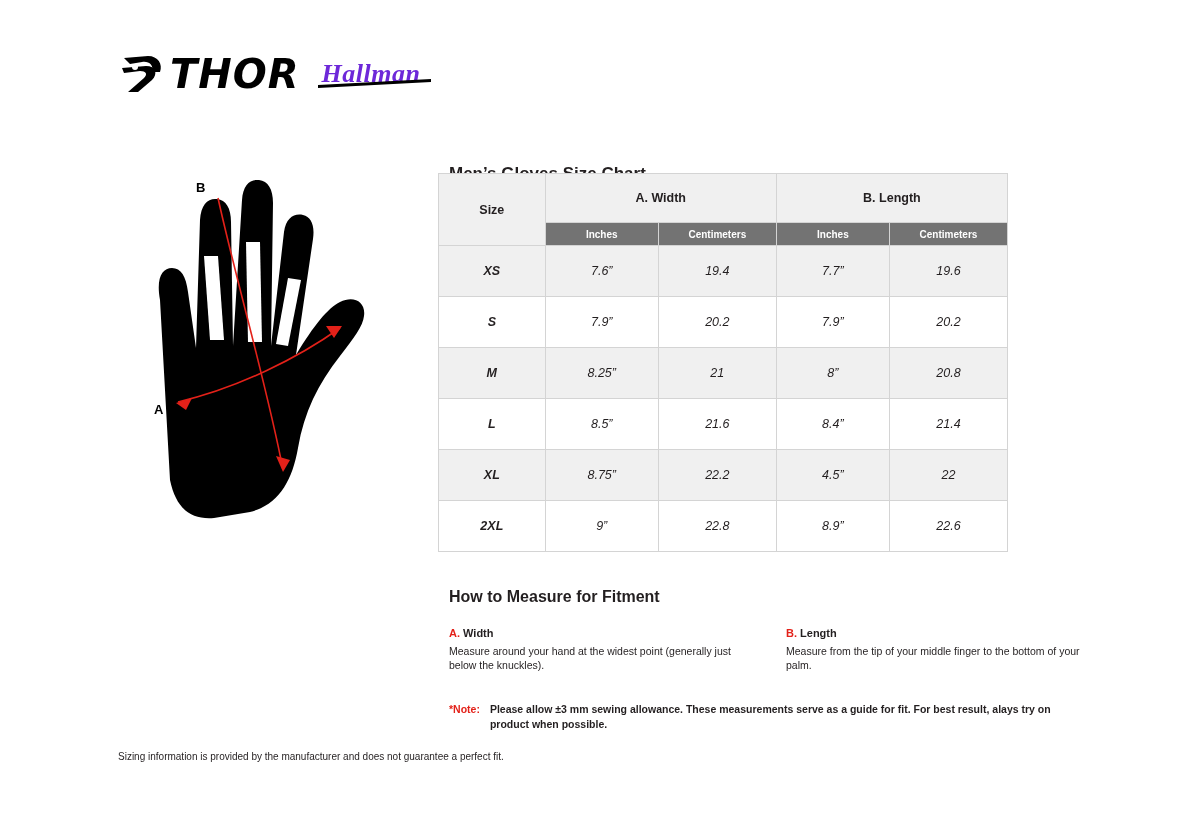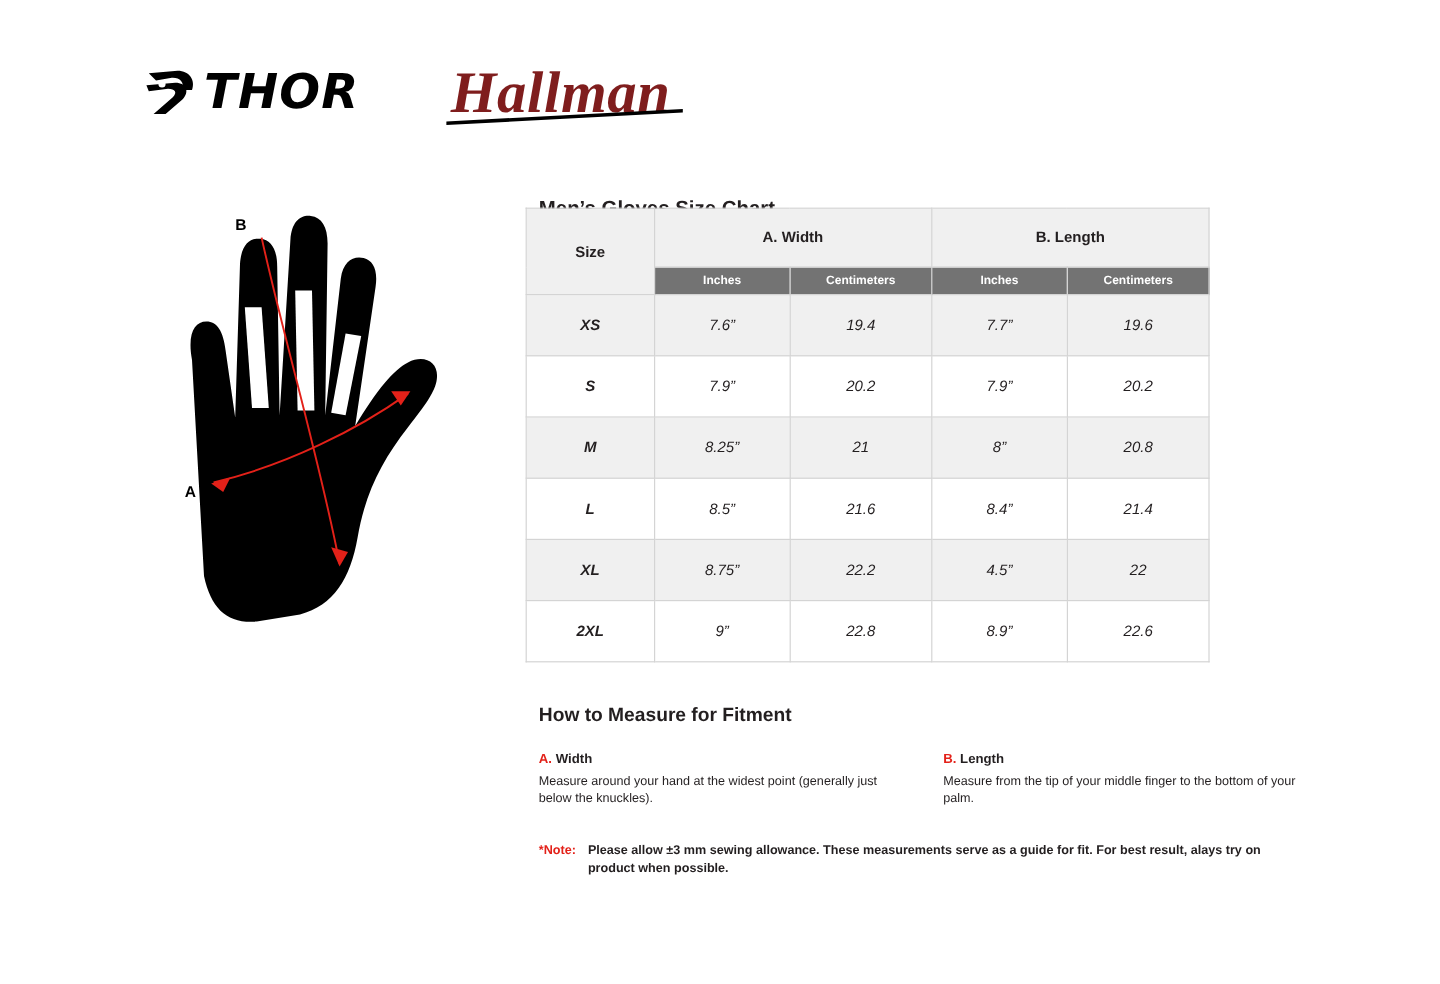--- a/index.html
+++ b/index.html
@@ -16,46 +16,45 @@
     overflow: hidden;
   }
 
   
   .brand-bar {
     position: absolute;
     left: 118px;
     top: 52px;
     display: flex;
     align-items: center;
-    gap: 40px;
+    gap: 22px;
   }
   .thor-logo {
     display: flex;
     align-items: center;
     gap: 6px;
   }
   .thor-wordmark {
     font-family: "DejaVu Sans", sans-serif;
     font-weight: bold;
     font-style: italic;
     font-size: 40px;
     letter-spacing: 1px;
     color: #000;
     line-height: 1;
   }
   .hallman-wordmark {
     font-family: "Liberation Serif", serif;
     font-style: italic;
     font-weight: bold;
-    font-size: 49px;
-    color: #7f1d1d;
+    font-size: 26px;
+    color: #6d28d9;
     line-height: 1;
     letter-spacing: 0.5px;
     position: relative;
-    margin-left: 36px;
   }
   .hallman-wordmark::after {
     content: "";
     position: absolute;
     left: -4px;
     right: -10px;
     bottom: 2px;
     height: 3px;
     background: #000;
     transform: skewY(-3deg);
@@ -320,13 +319,14 @@
   </div>
   <div>Measure from the tip of your middle finger to the bottom of your palm.</div>
 </div>
 
 <div class="note-row">
   <span class="note-label">*Note:</span>
   <span class="note-text">Please allow ±3 mm sewing allowance. These measurements serve as a guide for fit. For best result, alays try on product when possible.</span>
 </div>
 
 <div class="disclaimer">
+  <div>Sizing information is provided by the manufacturer and does not guarantee a perfect fit.</div>
 </div>
 
 </body></html>

